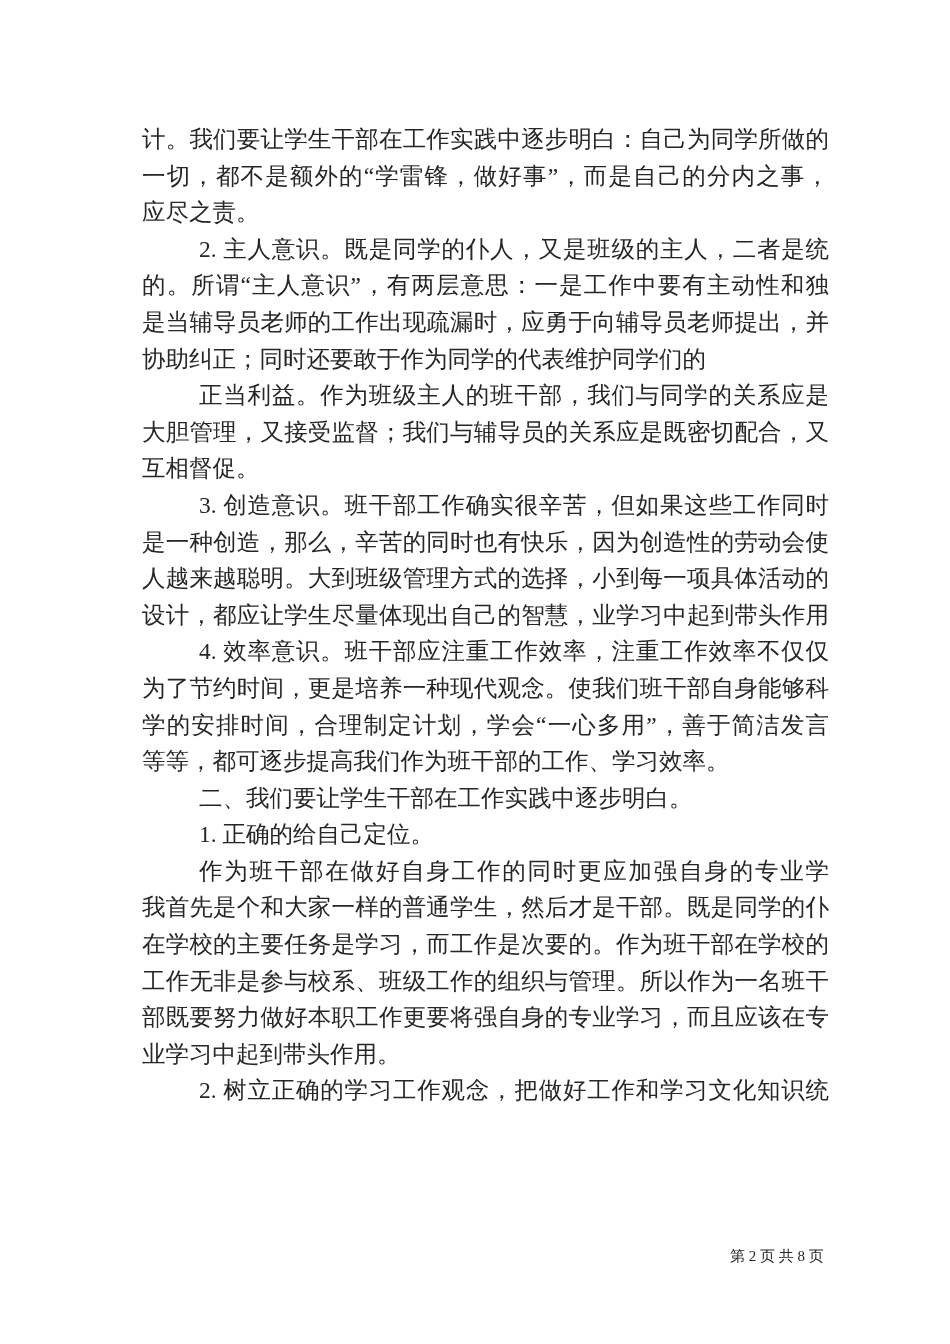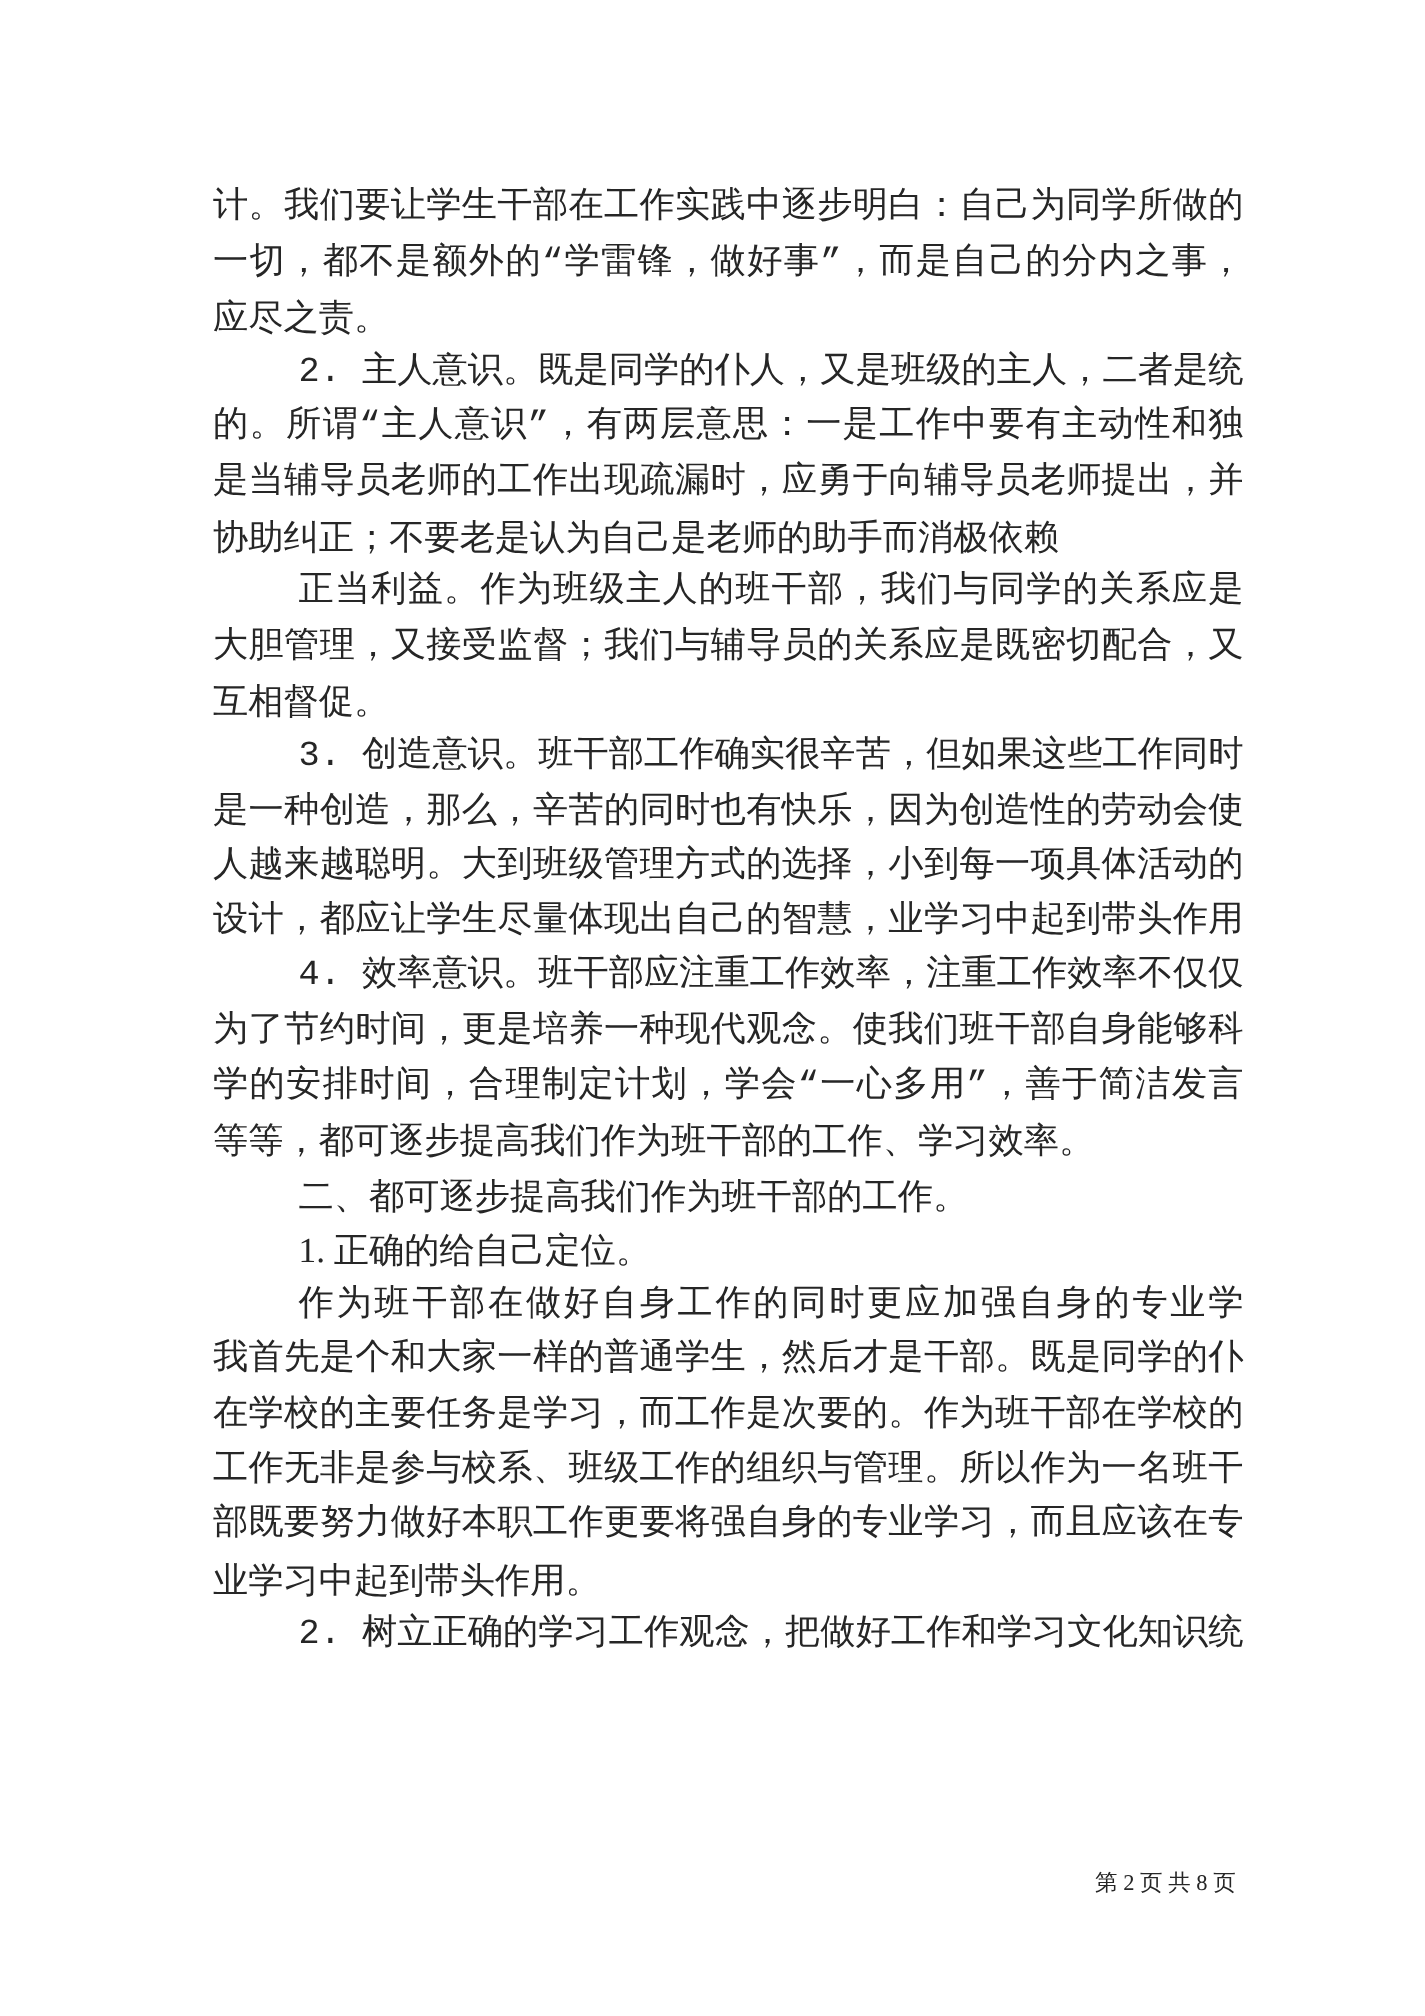--- a/index.html
+++ b/index.html
@@ -35,21 +35,20 @@
     letter-spacing: 0;
     white-space: nowrap;
     overflow: hidden;
   }
   
   .j {
     white-space: normal;
     text-align: justify;
     text-align-last: justify;
     text-justify: inter-character;
-    font-family: Liberation Mono, monospace;
   }
   
   .ind {
     padding-left: 57px;
   }
   .footer {
     position: absolute;
     left: 730px;
     top: 1246px;
     font-size: 15px;
@@ -62,33 +61,33 @@
 <body>
 
 <div class="page">
   <div class="body-text">
     <div class="ln j">计。我们要让学生干部在工作实践中逐步明白：自己为同学所做的</div>
     <div class="ln j">一切，都不是额外的“学雷锋，做好事”，而是自己的分内之事，</div>
     <div class="ln">应尽之责。</div>
     <div class="ln j ind">2. 主人意识。既是同学的仆人，又是班级的主人，二者是统一</div>
     <div class="ln j">的。所谓“主人意识”，有两层意思：一是工作中要有主动性和独</div>
     <div class="ln j">是当辅导员老师的工作出现疏漏时，应勇于向辅导员老师提出，并</div>
-    <div class="ln">协助纠正；不要老是认为自己是老师的助手而消极依赖</div>
+    <div class="ln">协助纠正；同时还要敢于作为同学的代表维护同学们的</div>
     <div class="ln j ind">正当利益。作为班级主人的班干部，我们与同学的关系应是既</div>
     <div class="ln j">大胆管理，又接受监督；我们与辅导员的关系应是既密切配合，又</div>
     <div class="ln">互相督促。</div>
     <div class="ln j ind">3. 创造意识。班干部工作确实很辛苦，但如果这些工作同时又</div>
     <div class="ln j">是一种创造，那么，辛苦的同时也有快乐，因为创造性的劳动会使</div>
     <div class="ln j">人越来越聪明。大到班级管理方式的选择，小到每一项具体活动的</div>
     <div class="ln j">设计，都应让学生尽量体现出自己的智慧，业学习中起到带头作用</div>
     <div class="ln j ind">4. 效率意识。班干部应注重工作效率，注重工作效率不仅仅是</div>
     <div class="ln j">为了节约时间，更是培养一种现代观念。使我们班干部自身能够科</div>
     <div class="ln j">学的安排时间，合理制定计划，学会“一心多用”，善于简洁发言</div>
     <div class="ln">等等，都可逐步提高我们作为班干部的工作、学习效率。</div>
-    <div class="ln ind">二、都可逐步提高我们作为班干部的工作。</div>
+    <div class="ln ind">二、我们要让学生干部在工作实践中逐步明白。</div>
     <div class="ln ind">1. 正确的给自己定位。</div>
     <div class="ln j ind">作为班干部在做好自身工作的同时更应加强自身的专业学习。</div>
     <div class="ln j">我首先是个和大家一样的普通学生，然后才是干部。既是同学的仆人</div>
     <div class="ln j">在学校的主要任务是学习，而工作是次要的。作为班干部在学校的</div>
     <div class="ln j">工作无非是参与校系、班级工作的组织与管理。所以作为一名班干</div>
     <div class="ln j">部既要努力做好本职工作更要将强自身的专业学习，而且应该在专</div>
     <div class="ln">业学习中起到带头作用。</div>
     <div class="ln j ind">2. 树立正确的学习工作观念，把做好工作和学习文化知识统一</div>
   </div>
 

